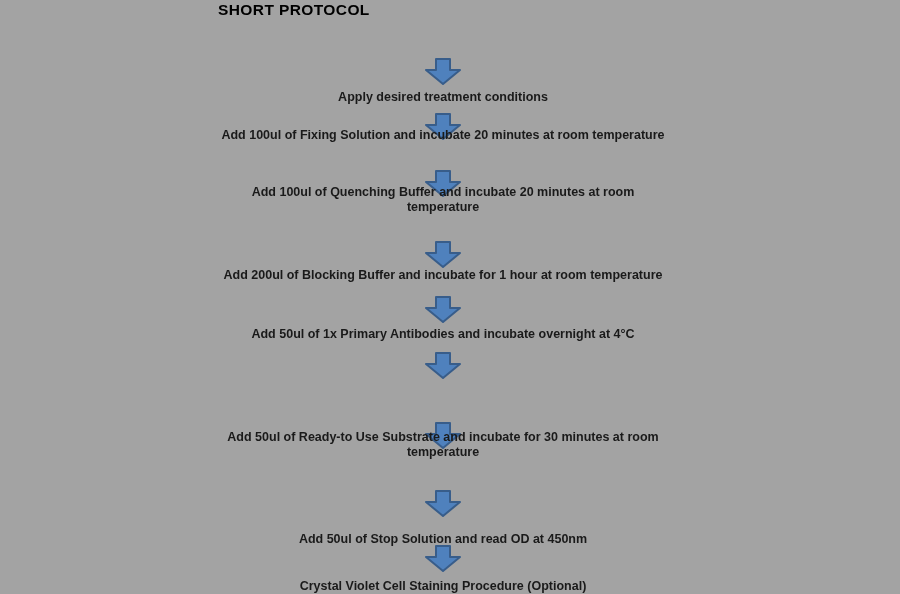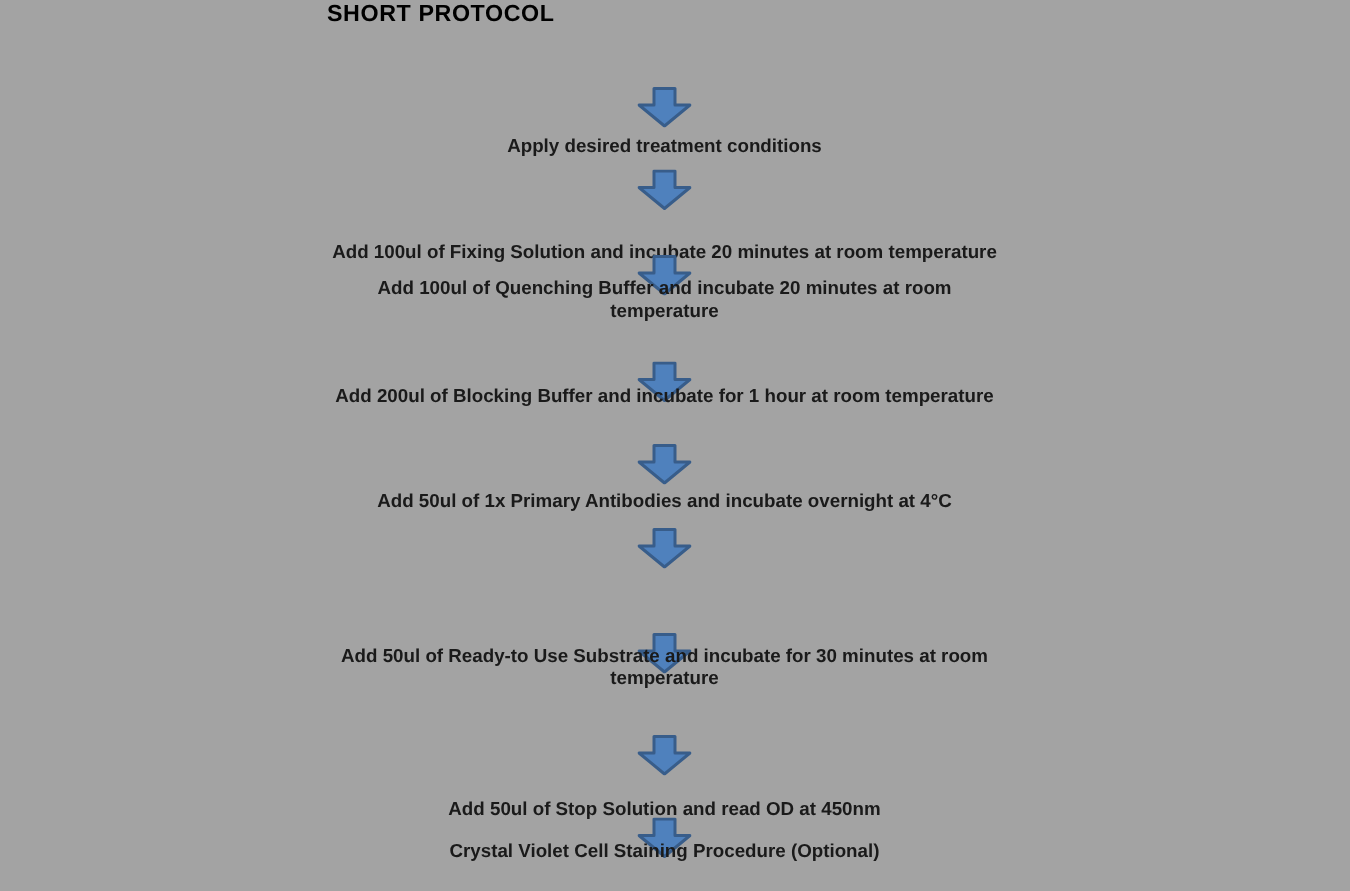--- a/index.html
+++ b/index.html
@@ -24,28 +24,28 @@
     white-space:pre-line;
   }
   .arrow{
     position:absolute;left:255px;width:36px;height:27px;
   }
   .arrow svg{display:block;}
   .arrow path{fill:#4f81bd;stroke:#385d8a;stroke-width:2;stroke-linejoin:round;}
   
   .s1{top:34px;} .a1{top:58px;}
   .s2{top:90px;} .a2{top:113px;}
-  .s3{top:161px;} .a3{top:170px;}
+  .s3{top:128px;} .a3{top:170px;}
   .s4{top:185px;} .a4{top:241px;}
-  .s5{top:257px;} .a5{top:296px;}
+  .s5{top:268px;} .a5{top:296px;}
   .s6{top:327px;} .a6{top:352px;}
   .s7{top:382px;} .a7{top:422px;}
   .s8{top:430px;} .a8{top:490px;}
   .s9{top:532px;} .a9{top:545px;}
-  .s10{top:560px;}
+  .s10{top:579px;}
 </style>
 </head>
 <body>
 
 <div id="canvas">
   <div class="title">SHORT PROTOCOL</div>
 
   <div class="flow">
     <div class="arrow a1">
         <svg width="36" height="27" viewBox="0 0 36 27">

